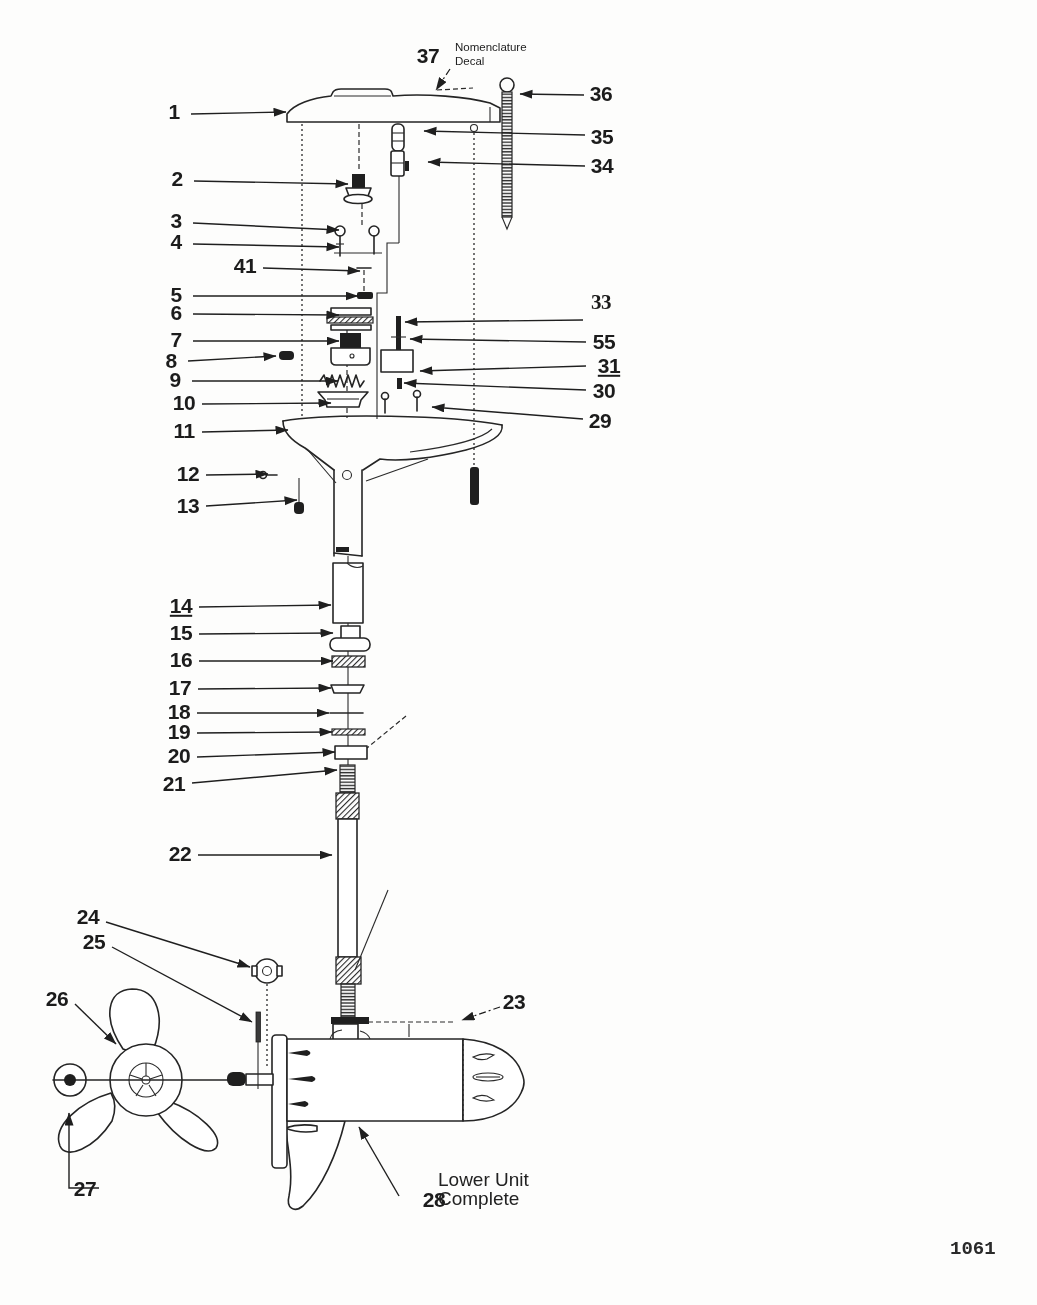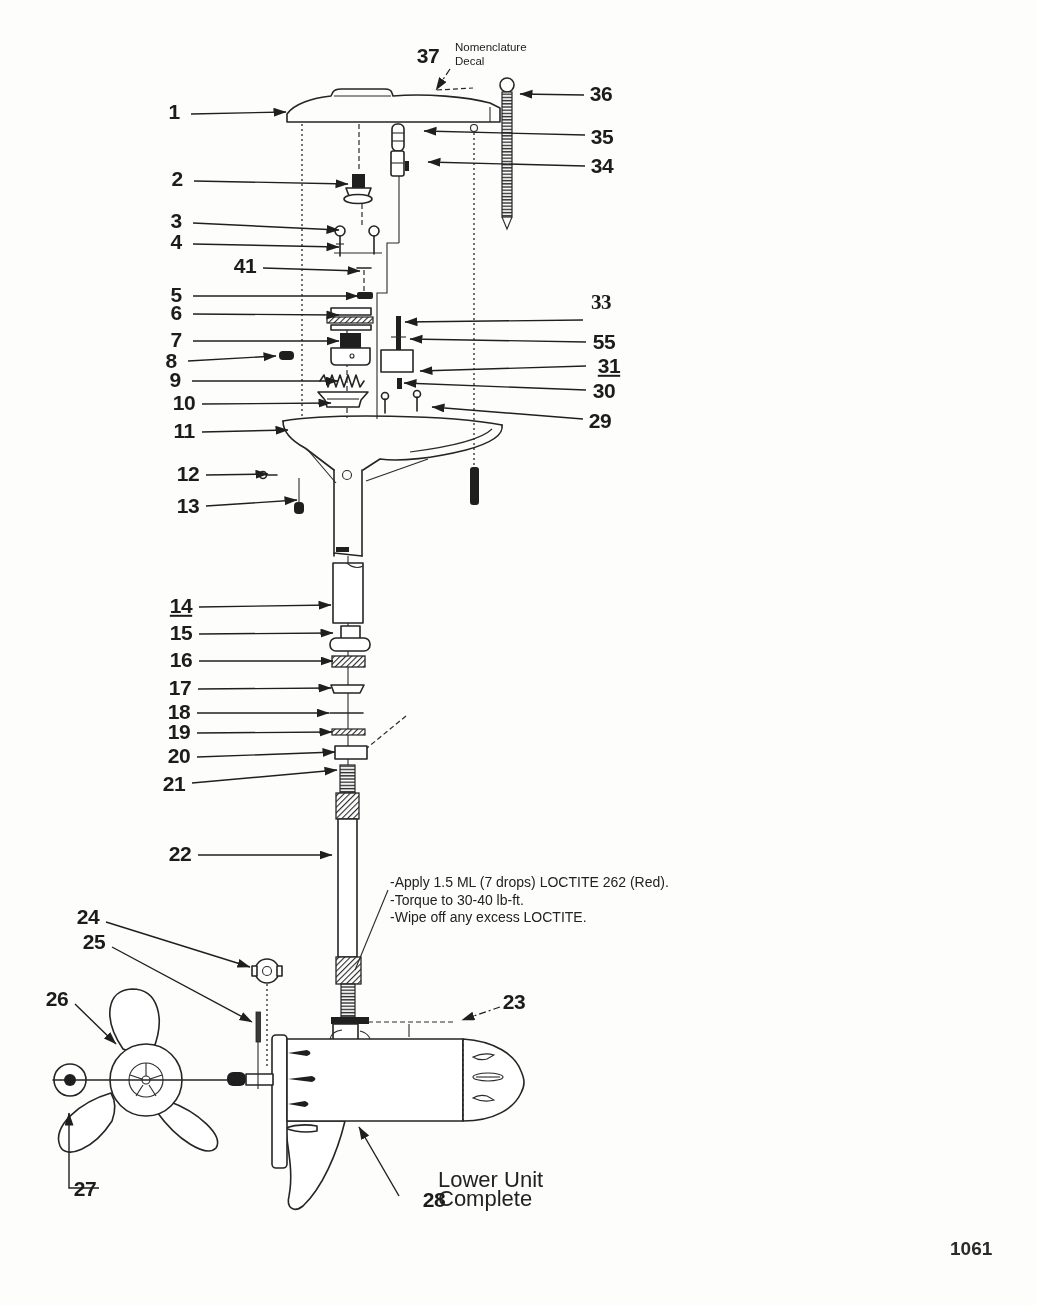--- a/index.html
+++ b/index.html
@@ -11,22 +11,22 @@
   .dot{fill:none;stroke:#2a2a2a;stroke-width:1.3;stroke-dasharray:2 3;}
   .dsh{fill:none;stroke:#2a2a2a;stroke-width:1.2;stroke-dasharray:5 3;}
   .blk{fill:#1f1f1f;stroke:none;}
   .wht{fill:#ffffff;stroke:#252525;stroke-width:1.6;stroke-linejoin:round;}
   .leader{fill:none;stroke:#1f1f1f;stroke-width:1.4;}
   .leader.dash{stroke-dasharray:7 3 2 3;stroke-width:1.2;}
   .part-num{position:absolute;transform:translate(-50%,-55%);
             font-size:21px;font-weight:bold;letter-spacing:-0.5px;color:#1c1c1c;white-space:nowrap;}
   .note{position:absolute;font-size:14px;line-height:17.5px;color:#222;white-space:nowrap;}
   .note.small{font-size:11.5px;line-height:14px;}
-  .note.big{font-size:22px;line-height:19px;}
-  .pageno{position:absolute;font-size:19px;font-weight:bold;color:#2a2a2a;}
+  .note.big{font-size:19px;line-height:19px;}
+  .pageno{position:absolute;font-size:19px;font-weight:bold;color:#2a2a2a;font-family:Liberation Mono, monospace;}
 </style>
 </head>
 <body>
 
 <div class="page">
 
   <svg width="1037" height="1305" viewBox="0 0 1037 1305">
     <defs>
       <marker id="arw" markerWidth="15" markerHeight="11" refX="12.5" refY="4.5" orient="auto" markerUnits="userSpaceOnUse">
         <path d="M0,0 L13,4.5 L0,9 Z" fill="#1f1f1f"></path>
@@ -307,25 +307,20 @@
       <div class="part-num" style="left: 601px; top: 95px;">36</div>
       <div class="part-num" style="left: 428px; top: 57px;">37</div>
     </div>
 
   <div class="note small" style="left:455px;top:40px;">
     <div>Nomenclature</div>
     <div>Decal</div>
   </div>
 
 
-  <div class="note" style="left:390px;top:874px;">
-    <div>-Apply 1.5 ML (7 drops) LOCTITE 262 (Red).</div>
-    <div>-Torque to 30-40 lb-ft.</div>
-    <div>-Wipe off any excess LOCTITE.</div>
-  </div>
 
   <div class="note big" style="left:438px;top:1170px;">
     <div>Lower Unit</div>
     <div>Complete</div>
   </div>
 
   <div class="pageno" style="left:950px;top:1238px;">1061</div>
 
 </div>
 

